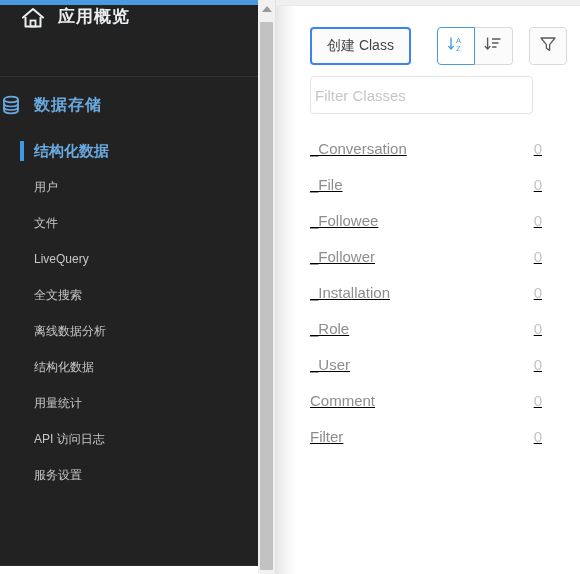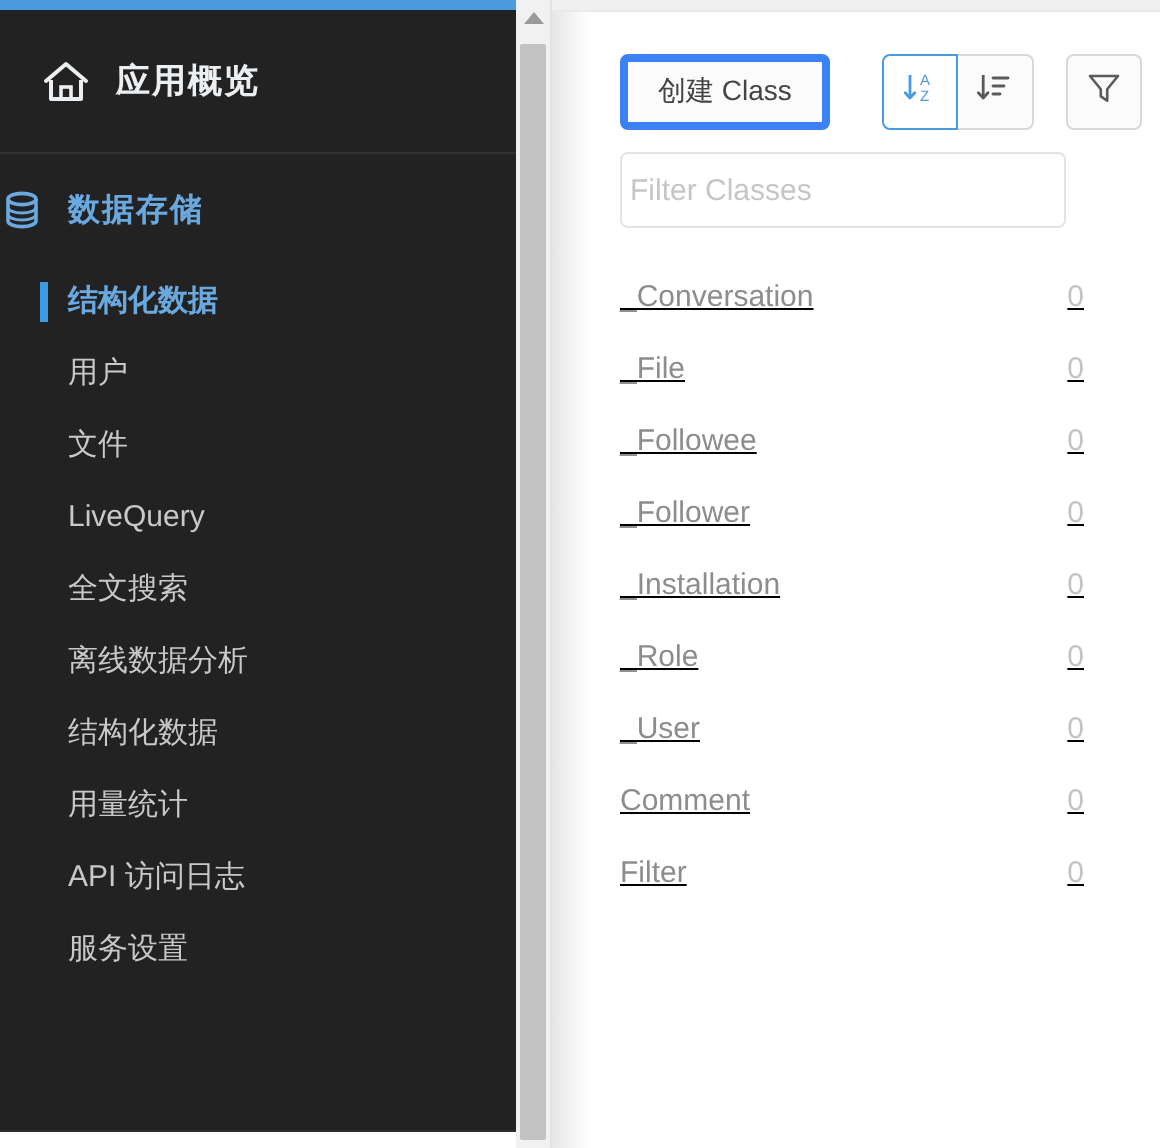--- a/index.html
+++ b/index.html
@@ -52,21 +52,21 @@
     top: 565px;
     width: 258px;
     height: 9px;
     background: #ffffff;
     border-top: 1px solid #2e2e2e;
     box-sizing: border-box;
   }
 
   .brand {
     display: flex;
-    align-items: center;
+    align-items: flex-start;
     height: 72px;
     padding-left: 20px;
     border-bottom: 1px solid #323232;
     box-sizing: border-box;
   }
   .brand-icon {
     width: 26px;
     height: 26px;
     margin-right: 12px;
     display: block;
@@ -107,21 +107,21 @@
     height: 36px;
     line-height: 36px;
     padding-left: 34px;
     color: #c8c8c8;
     font-size: 15px;
     white-space: nowrap;
     cursor: pointer;
     box-sizing: border-box;
   }
   .navitem.sub {
-    font-size: 15px;
+    font-size: 12px;
   }
   .navitem.active {
     color: #6aa9e0;
     font-weight: bold;
   }
   .navitem.active::before {
     content: "";
     position: absolute;
     left: 20px;
     top: 8px;
@@ -201,21 +201,21 @@
 
   .toolbar {
     position: absolute;
     left: 34px;
     top: 27px;
     display: flex;
     align-items: center;
   }
   .btn {
     height: 38px;
-    border: 4px solid #3b82f6;
+    border: 2px solid #3b82f6;
     border-radius: 4px;
     background: #fbfbfb;
     color: #444444;
     font-size: 14px;
     font-family: "Liberation Sans", sans-serif;
     padding: 0 15px;
     cursor: pointer;
     display: flex;
     align-items: center;
     justify-content: center;

